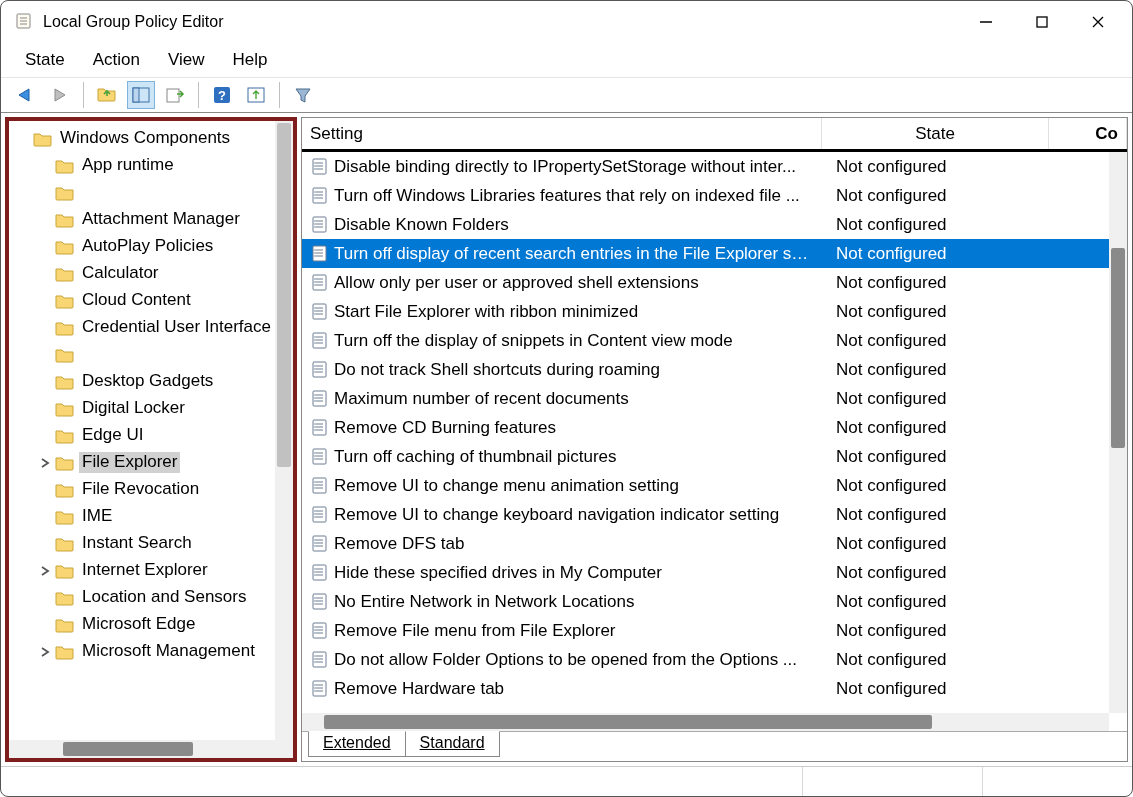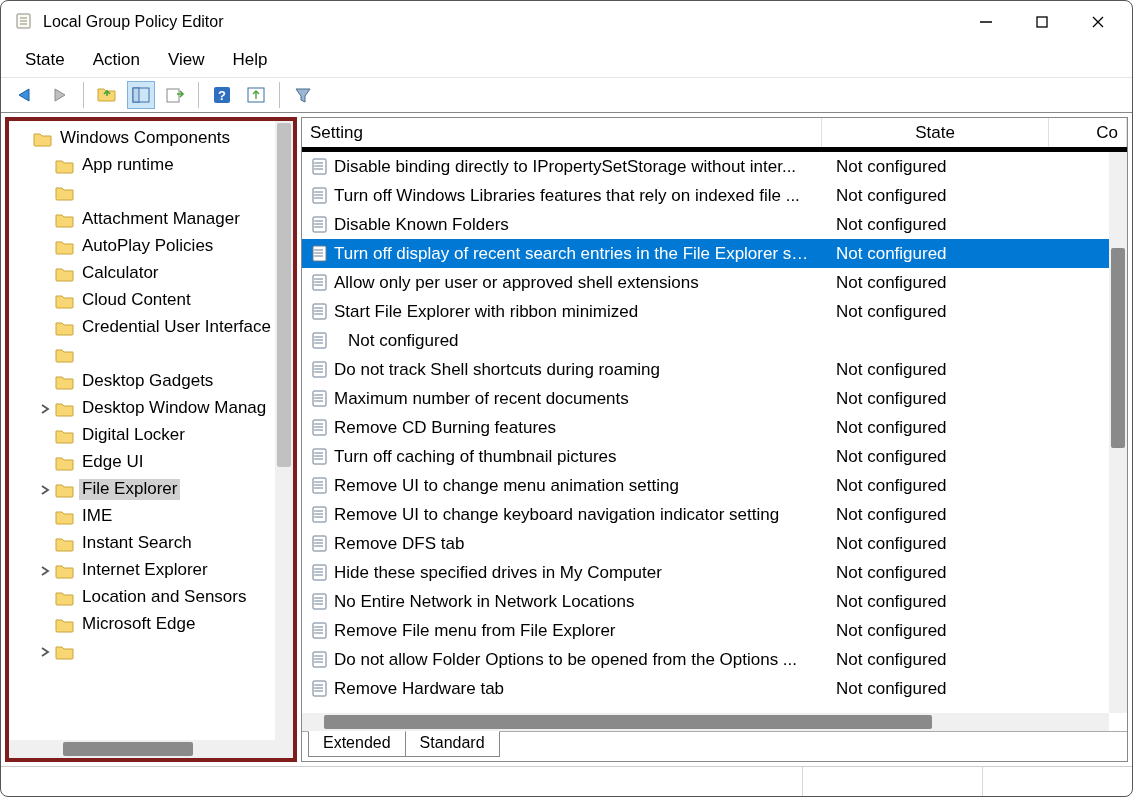--- a/index.html
+++ b/index.html
@@ -82,29 +82,29 @@
 }
 .tree-hscroll .thumb { position:absolute; top:2px; bottom:2px; left:54px; width:130px; background:#8a8a8a; border-radius:2px; }
 
 
 .list-panel {
   flex:1 1 auto; border:1px solid #888; display:flex; flex-direction:column;
   min-width:0; position:relative;
 }
 .list-header {
   display:flex; height:34px; font-size:17px; align-items:center;
-  border-bottom:5px solid #000000;
+  border-bottom:3px solid #000000;
 }
 .list-header .col {
   padding: 0 8px; border-right:1px solid #e0e0e0; height:100%;
   display:flex; align-items:center;
 }
 .col-setting { width:520px; }
 .col-state   { width:227px; justify-content:center; }
-.col-comment { flex:1 1 auto; justify-content:flex-end; padding-right:36px; }
+.col-comment { flex:1 1 auto; justify-content:flex-end; padding-right:36px;font-weight:bold; }
 .list-body {
   flex:1 1 auto; overflow:hidden; position:relative;
 }
 .list-rows { font-size:17px; }
 .row {
   display:flex; align-items:center; height:29px;
 }
 .row .icon { width:22px; display:flex; justify-content:center; margin:0 4px 0 6px; }
 .row .setting-text {
   width:488px; white-space:nowrap; overflow:hidden; text-overflow:ellipsis; padding-right:10px;
@@ -123,21 +123,21 @@
 
 
 .list-tabs {
   position:absolute; left:0; bottom:0; right:0; height:30px;
   display:flex; align-items:flex-start; padding-left:6px;
   border-top:1px solid #aaa;
 }
 .tab {
   font-size:16px; padding:2px 14px 4px;
   border:1px solid #888; border-top:1px solid #fff;
-  background:#fff; position:relative; top:-1px;
+  background:#fff; position:relative; top:-1px;text-decoration:underline;
 }
 .tab.inactive { background:#fff; }
 .tab:first-child { border-right:none; }
 
 
 .statusbar {
   height:30px; border-top:1px solid #ccc;
   display:flex;
 }
 .statusbar .cell { border-left:1px solid #d8d8d8; height:100%; }
@@ -347,33 +347,20 @@
             <div class="tree-node" style="--depth: 1;">
               <span class="expander"></span>
               <span class="folder">
                 <svg class="folder-svg" width="20" height="16">
                   <use href="#folder-closed"></use>
                 </svg>
               </span>
               <span class="label">Desktop Gadgets</span>
             </div>
             <div class="tree-node" style="--depth: 1;">
-              <span class="expander">
-                <svg width="10" height="10">
-                  <path d="M2 1 L8 5 L2 9"></path>
-                </svg>
-              </span>
-              <span class="folder">
-                <svg class="folder-svg" width="20" height="16">
-                  <use href="#folder-closed"></use>
-                </svg>
-              </span>
-              <span class="label">Desktop Window Manag</span>
-            </div>
-            <div class="tree-node" style="--depth: 1;">
               <span class="expander"></span>
               <span class="folder">
                 <svg class="folder-svg" width="20" height="16">
                   <use href="#folder-closed"></use>
                 </svg>
               </span>
               <span class="label">Digital Locker</span>
             </div>
             <div class="tree-node" style="--depth: 1;">
               <span class="expander"></span>
@@ -397,20 +384,29 @@
               </span>
               <span class="label">File Explorer</span>
             </div>
             <div class="tree-node" style="--depth: 1;">
               <span class="expander"></span>
               <span class="folder">
                 <svg class="folder-svg" width="20" height="16">
                   <use href="#folder-closed"></use>
                 </svg>
               </span>
+              <span class="label">File Revocation</span>
+            </div>
+            <div class="tree-node" style="--depth: 1;">
+              <span class="expander"></span>
+              <span class="folder">
+                <svg class="folder-svg" width="20" height="16">
+                  <use href="#folder-closed"></use>
+                </svg>
+              </span>
               <span class="label">IME</span>
             </div>
             <div class="tree-node" style="--depth: 1;">
               <span class="expander"></span>
               <span class="folder">
                 <svg class="folder-svg" width="20" height="16">
                   <use href="#folder-closed"></use>
                 </svg>
               </span>
               <span class="label">Instant Search</span>
@@ -450,20 +446,21 @@
               <span class="expander">
                 <svg width="10" height="10">
                   <path d="M2 1 L8 5 L2 9"></path>
                 </svg>
               </span>
               <span class="folder">
                 <svg class="folder-svg" width="20" height="16">
                   <use href="#folder-closed"></use>
                 </svg>
               </span>
+              <span class="label">Microsoft Management</span>
             </div>
           </div>
       </div>
       <div class="tree-vscroll">
           <div class="thumb"></div>
         </div>
       <div class="tree-hscroll">
           <div class="thumb"></div>
         </div>
     </div>
@@ -529,20 +526,21 @@
               </span>
               <span class="setting-text">Start File Explorer with ribbon minimized</span>
               <span class="state-text">Not configured</span>
             </div>
             <div class="row">
               <span class="icon">
                 <svg class="policy-svg" width="17" height="17">
                   <use href="#policy-icon"></use>
                 </svg>
               </span>
+              <span class="setting-text">Turn off the display of snippets in Content view mode</span>
               <span class="state-text">Not configured</span>
             </div>
             <div class="row">
               <span class="icon">
                 <svg class="policy-svg" width="17" height="17">
                   <use href="#policy-icon"></use>
                 </svg>
               </span>
               <span class="setting-text">Do not track Shell shortcuts during roaming</span>
               <span class="state-text">Not configured</span>

